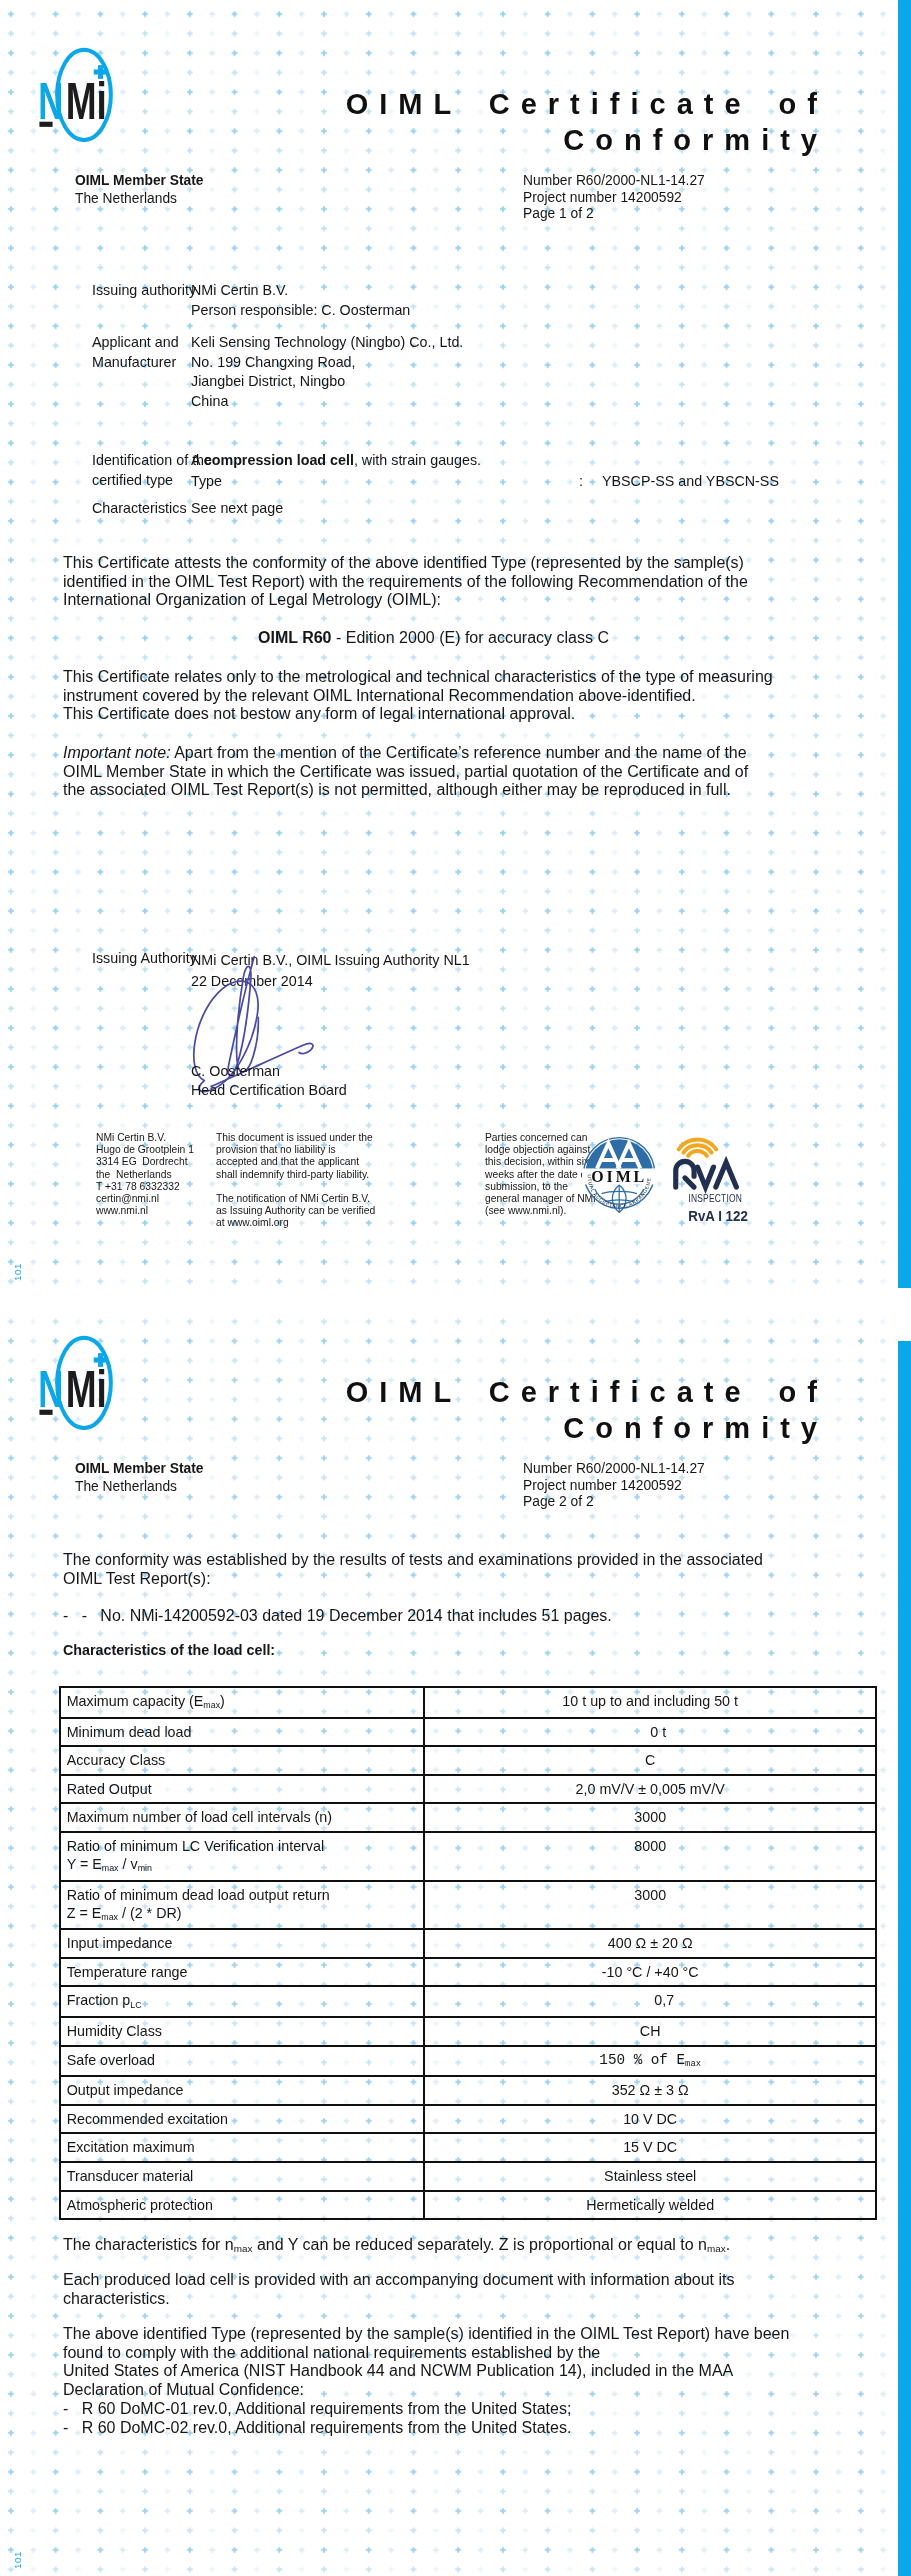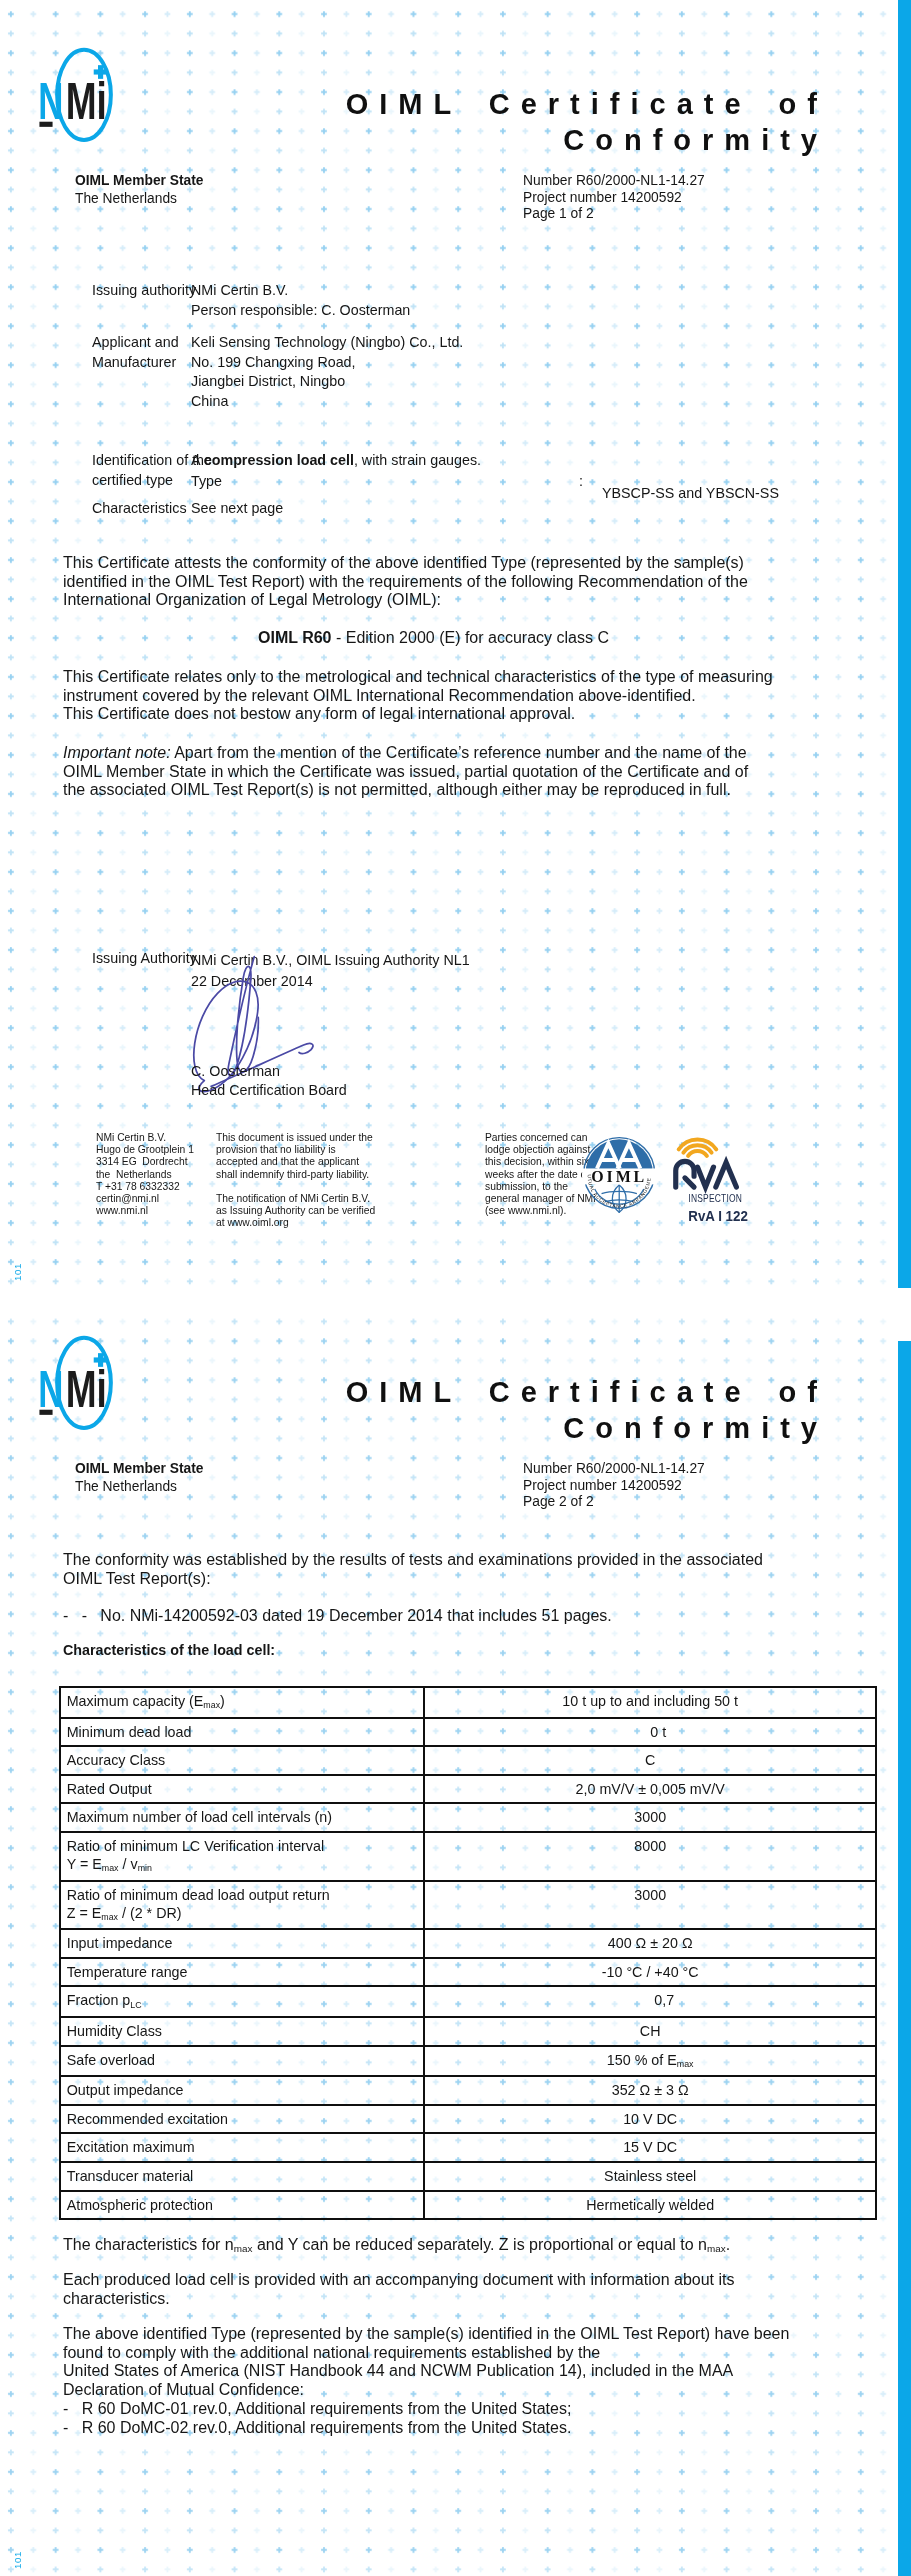--- a/index.html
+++ b/index.html
@@ -20,21 +20,21 @@
   .member{position:absolute;left:75px;top:172px;font-size:13.8px;line-height:18px;}
   .member .b{font-weight:bold;display:block;}
   .numbers{position:absolute;left:523px;top:173px;font-size:13.8px;line-height:16.6px;}
   .numbers div{white-space:nowrap;}
   
   .frow{position:absolute;left:92px;font-size:14.3px;line-height:19.5px;width:780px;}
   .frow .lbl{position:absolute;left:0;top:0;width:178px;white-space:pre-line;}
   .frow .val{position:absolute;left:99px;top:0;width:660px;white-space:pre-line;}
   .type-line{position:absolute;left:191px;top:473px;font-size:14.3px;width:631px;}
   .type-line .t-colon{position:absolute;left:388px;top:0;}
-  .type-line .t-val{position:absolute;left:411px;top:0;white-space:nowrap;margin-top:12px;}
+  .type-line .t-val{position:absolute;left:411px;top:0;white-space:nowrap;}
   .para{position:absolute;left:63px;width:815px;font-size:16px;line-height:18.6px;white-space:pre-line;}
   .r60{left:258px;width:574px;white-space:nowrap;}
   
   .sig-lbl{position:absolute;left:92px;top:950px;font-size:14.3px;}
   .sig-block{position:absolute;left:191px;top:950px;font-size:14.3px;line-height:21px;}
   .sig-block .b{font-weight:normal;display:block;}
   .signature-svg{position:absolute;left:168px;top:944px;}
   .signature-svg path{fill:none;stroke:var(--signature_ink,#4a49a5);stroke-width:3;stroke-linecap:round;}
   .signer{position:absolute;left:191px;top:1062px;font-size:14.3px;line-height:19px;white-space:pre-line;}
   
@@ -311,21 +311,21 @@
           <tr>
             <td class="t-label" style="white-space: pre-line;">Fraction p<sub>LC</sub></td>
             <td class="t-value" style="white-space: pre-line; padding-left: 36px;">0,7</td>
           </tr>
           <tr>
             <td class="t-label" style="white-space: pre-line;">Humidity Class</td>
             <td class="t-value" style="white-space: pre-line;">CH</td>
           </tr>
           <tr>
             <td class="t-label" style="white-space: pre-line;">Safe overload</td>
-            <td class="t-value" style="white-space: pre-line;">150 % of E<sub>max</sub></td>
+            <td class="t-value" style="white-space: pre-line; font-family: Liberation Mono, monospace;">150 % of E<sub>max</sub></td>
           </tr>
           <tr>
             <td class="t-label" style="white-space: pre-line;">Output impedance</td>
             <td class="t-value" style="white-space: pre-line;">352 Ω ± 3 Ω</td>
           </tr>
           <tr>
             <td class="t-label" style="white-space: pre-line;">Recommended excitation</td>
             <td class="t-value" style="white-space: pre-line;">10 V DC</td>
           </tr>
           <tr>

